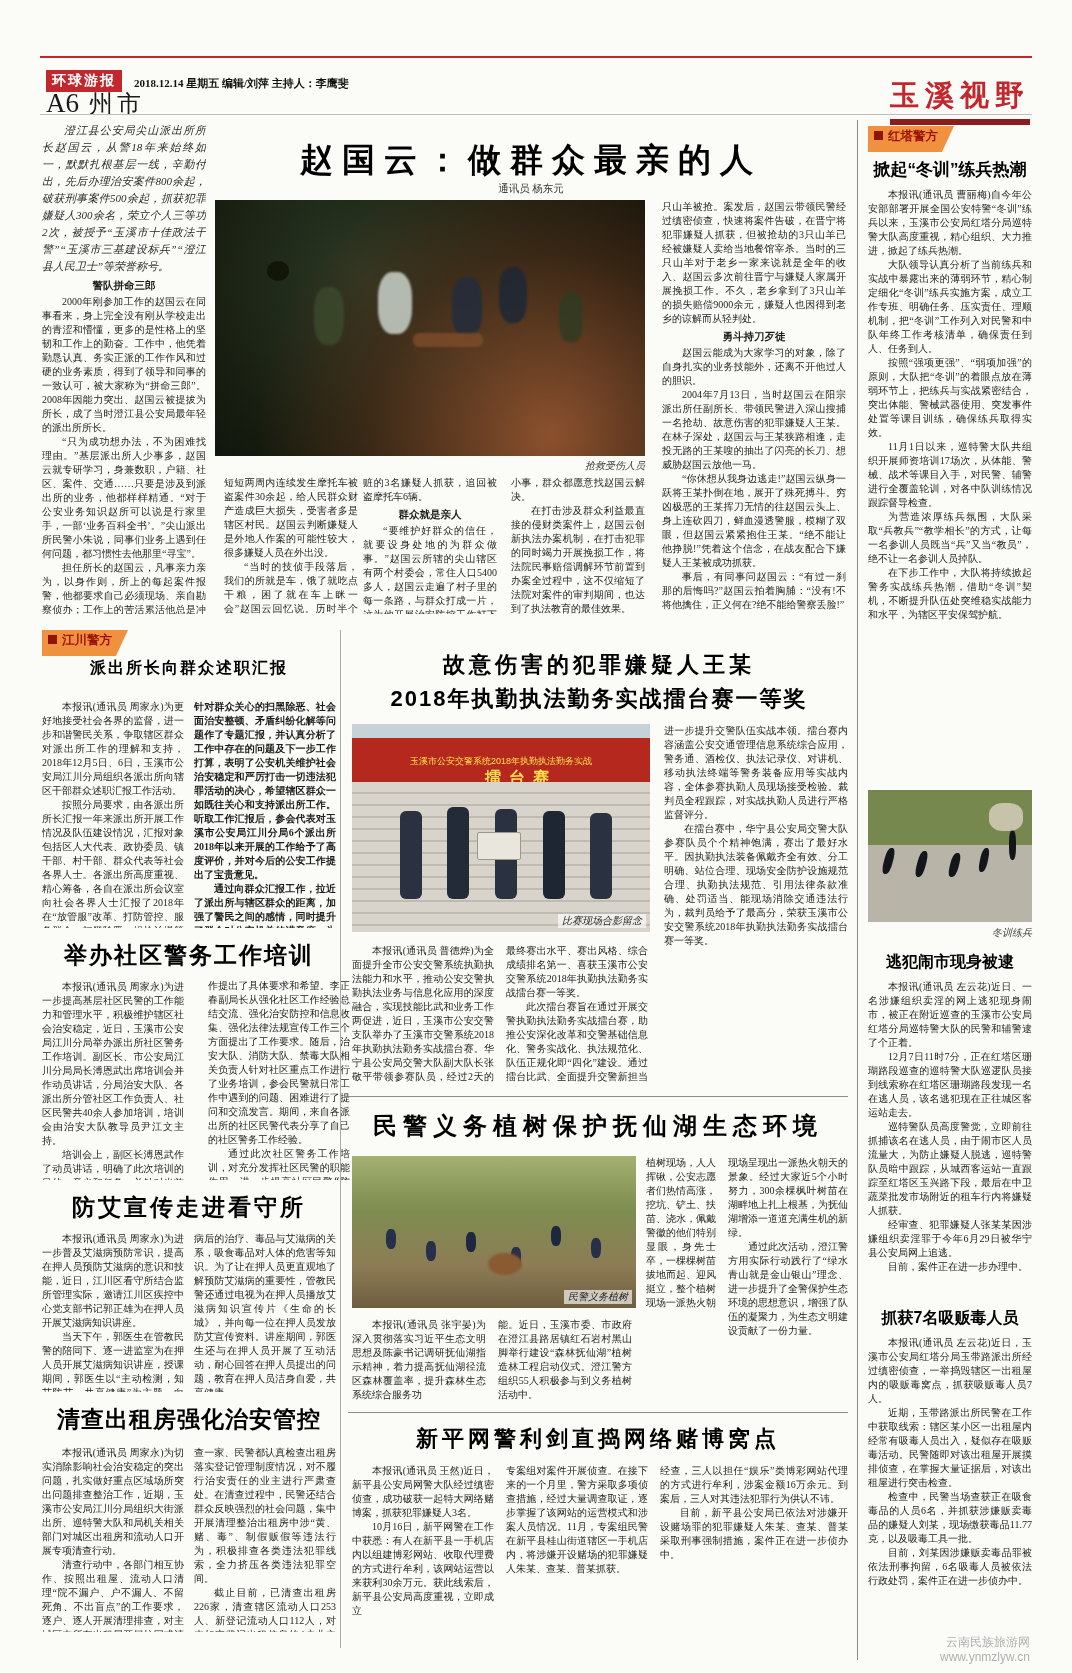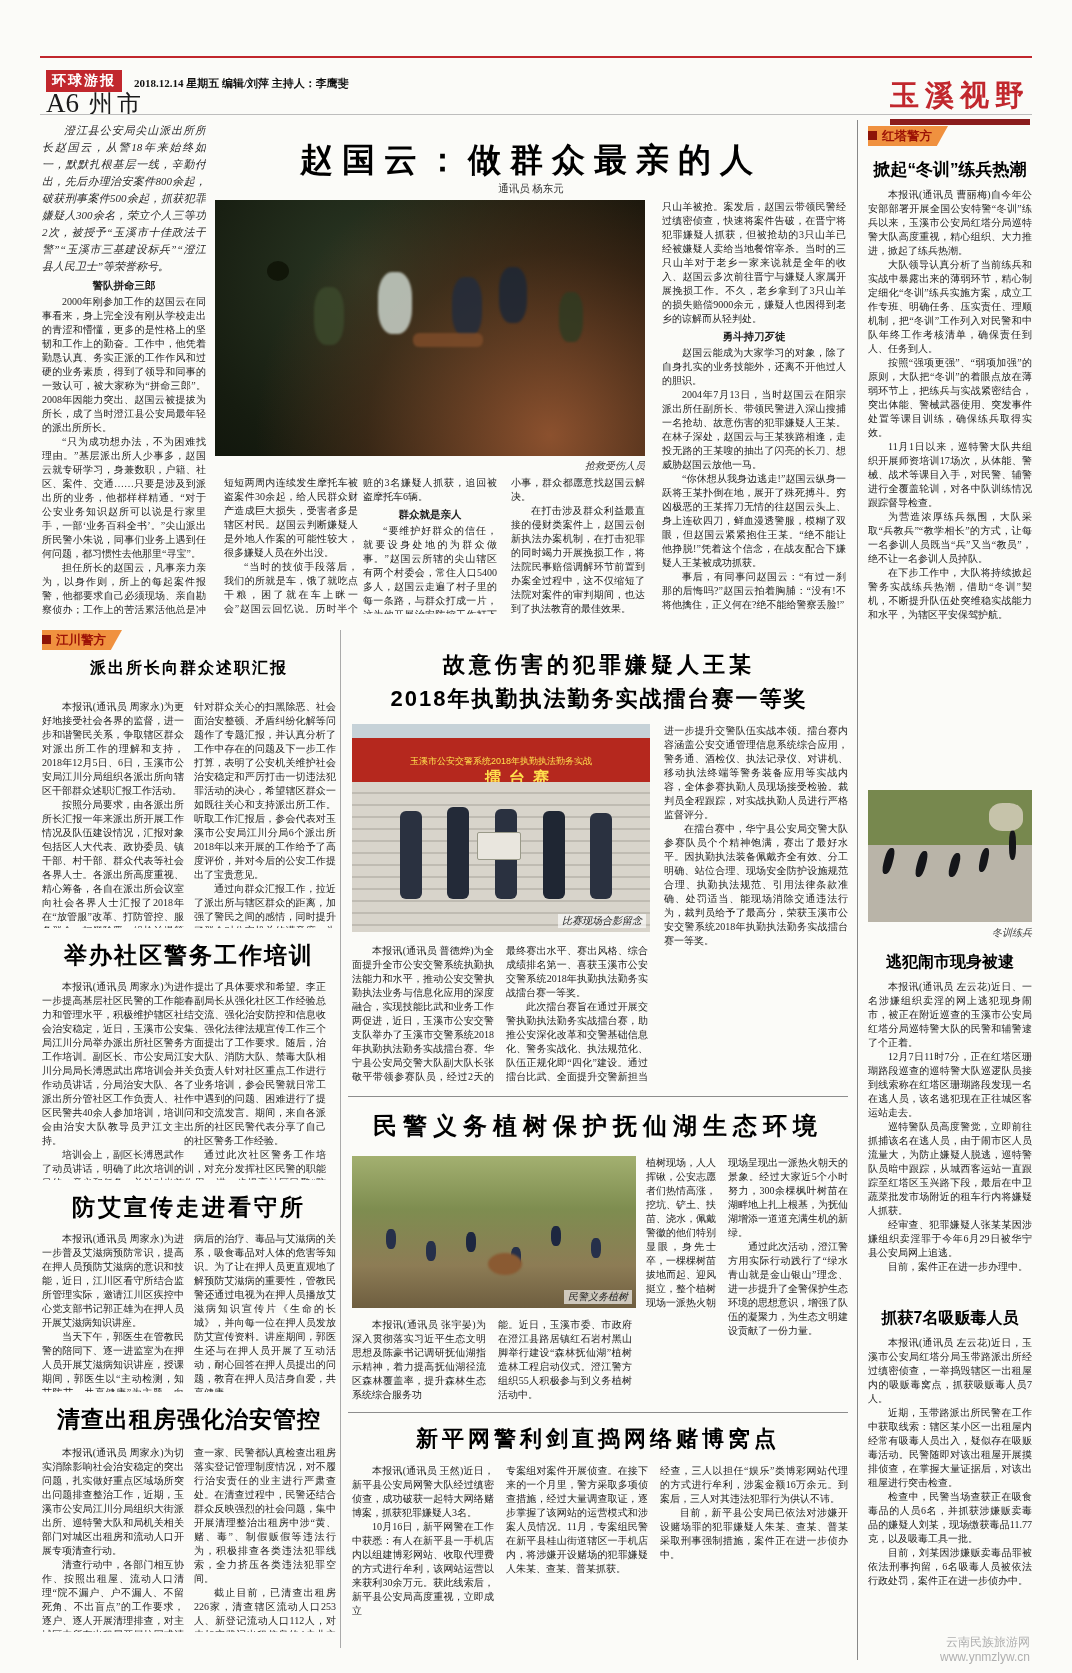--- a/index.html
+++ b/index.html
@@ -5,21 +5,21 @@
   html,body{margin:0;padding:0;}
   body{width:1072px;height:1673px;position:relative;background:#fbfbf8;font-family:"Liberation Serif",serif;color:#1b1b1b;overflow:hidden;}
   .abs{position:absolute;}
   .col{position:absolute;font-size:10px;line-height:14px;text-align:justify;overflow:hidden;color:#1d1d1d;}
   .para{text-indent:2em;margin:0;}
   .para.cont{text-indent:0;}
   .para.kai{font-style:italic;font-size:11px;line-height:17px;color:#2a2a2a;}
   .subhead{text-align:center;font-weight:bold;margin:3px 0;font-family:"Liberation Sans",sans-serif;font-size:10.5px;}
   .h-main{position:absolute;font-family:"Liberation Sans",sans-serif;font-weight:bold;text-align:center;color:#000;}
   .byline{position:absolute;text-align:center;font-size:10.5px;color:#333;}
-  .tag{position:absolute;height:20px;background:#f0913f;color:#9c1206;font-weight:bold;font-size:12.5px;line-height:20px;padding:0 16px 0 0;font-family:"Liberation Sans",sans-serif;clip-path:polygon(0 0,100% 0,86% 100%,0 100%);}
+  .tag{position:absolute;height:26px;background:#f0913f;color:#9c1206;font-weight:bold;font-size:12.5px;line-height:20px;padding:0 16px 0 6px;font-family:"Liberation Sans",sans-serif;clip-path:polygon(0 0,100% 0,86% 100%,0 100%);}
   .tag .sq{display:inline-block;width:9px;height:9px;background:#8e1408;margin-right:5px;}
   .vrule{position:absolute;width:1px;background:#9a9a9a;}
   .hrule{position:absolute;height:1px;background:#8c8c8c;}
   .photo{position:absolute;overflow:hidden;}
   .pcap{position:absolute;font-style:italic;font-size:10px;color:#3a3a3a;text-align:right;}
   .pcap.ov{background:rgba(255,255,255,.65);padding:0 4px;color:#222;right:4px;bottom:4px;position:absolute;}
   .fig{position:absolute;border-radius:40%;}
   .brand{position:absolute;background:#c1272d;color:#fff;font-weight:bold;font-size:14px;line-height:20px;padding:1px 6px;letter-spacing:2px;}
   .meta{position:absolute;font-size:11px;font-weight:bold;color:#111;}
   .pageno{font-size:27px;}
@@ -84,31 +84,31 @@
     <div class="para">事后，有同事问赵国云：“有过一刹那的后悔吗?”赵国云拍着胸脯：“没有!不将他擒住，正义何在?绝不能给警察丢脸!”</div>
   </div>
 
 <div class="tag" style="left:42px;top:630px;"><span class="sq"></span><span>江川警方</span></div>
 
 <div class="h-main" style="left:42px;top:658px;width:294px;font-size:16px;letter-spacing:2px;">派出所长向群众述职汇报</div>
 <div class="col" style="left:42px;top:700px;width:142px;height:228px;">
     <div class="para">本报讯(通讯员 周家永)为更好地接受社会各界的监督，进一步和谐警民关系，争取辖区群众对派出所工作的理解和支持，2018年12月5日、6日，玉溪市公安局江川分局组织各派出所向辖区干部群众述职汇报工作活动。</div>
     <div class="para">按照分局要求，由各派出所所长汇报一年来派出所开展工作情况及队伍建设情况，汇报对象包括区人大代表、政协委员、镇干部、村干部、群众代表等社会各界人士。各派出所高度重视、精心筹备，各自在派出所会议室向社会各界人士汇报了2018年在“放管服”改革、打防管控、服务群众、扫黑除恶、缉枪治爆等方面的整体工作情况。此外，各派出所所长还</div>
   </div>
-<div class="col" style="left:194px;top:700px;width:142px;height:228px;">
+<div class="col" style="left:194px;top:700px;width:142px;height:228px;font-weight:bold;">
     <div class="para cont">针对群众关心的扫黑除恶、社会面治安整顿、矛盾纠纷化解等问题作了专题汇报，并认真分析了工作中存在的问题及下一步工作打算，表明了公安机关维护社会治安稳定和严厉打击一切违法犯罪活动的决心，希望辖区群众一如既往关心和支持派出所工作。听取工作汇报后，参会代表对玉溪市公安局江川分局6个派出所2018年以来开展的工作给予了高度评价，并对今后的公安工作提出了宝贵意见。</div>
     <div class="para">通过向群众汇报工作，拉近了派出所与辖区群众的距离，加强了警民之间的感情，同时提升了群众对公安机关的满意度，为今后的公安工作打下了扎实的群众基础。</div>
   </div>
 
 <div class="h-main" style="left:42px;top:940px;width:294px;font-size:23px;letter-spacing:2px;">举办社区警务工作培训</div>
 <div class="col" style="left:42px;top:980px;width:142px;height:200px;">
     <div class="para">本报讯(通讯员 周家永)为进一步提高基层社区民警的工作能力和管理水平，积极维护辖区社会治安稳定，近日，玉溪市公安局江川分局举办派出所社区警务工作培训。副区长、市公安局江川分局局长溥恩武出席培训会并作动员讲话，分局治安大队、各派出所分管社区工作负责人、社区民警共40余人参加培训，培训会由治安大队教导员尹江文主持。</div>
     <div class="para">培训会上，副区长溥恩武作了动员讲话，明确了此次培训的目的、意义和任务，并针对当前治安形势、社区警务工作的新挑战，以及存在的问题进行了分析，同时对派出所如何做好社区警务工</div>
   </div>
-<div class="col" style="left:184px;top:980px;width:142px;height:200px;">
+<div class="col" style="left:208px;top:980px;width:142px;height:200px;font-family:Liberation Mono, monospace;">
     <div class="para cont">作提出了具体要求和希望。李正春副局长从强化社区工作经验总结交流、强化治安防控和信息收集、强化法律法规宣传工作三个方面提出了工作要求。随后，治安大队、消防大队、禁毒大队相关负责人针对社区重点工作进行了业务培训，参会民警就日常工作中遇到的问题、困难进行了提问和交流发言。期间，来自各派出所的社区民警代表分享了自己的社区警务工作经验。</div>
     <div class="para">通过此次社区警务工作培训，对充分发挥社区民警的职能作用，进一步提高社区民警“防范、管理、控管、打击、服务”的警务工作能力打下了良好的基础。</div>
   </div>
 
 <div class="h-main" style="left:42px;top:1192px;width:294px;font-size:23px;letter-spacing:3px;">防艾宣传走进看守所</div>
 <div class="col" style="left:42px;top:1232px;width:142px;height:160px;">
     <div class="para">本报讯(通讯员 周家永)为进一步普及艾滋病预防常识，提高在押人员预防艾滋病的意识和技能，近日，江川区看守所结合监所管理实际，邀请江川区疾控中心党支部书记郭正雄为在押人员开展艾滋病知识讲座。</div>
     <div class="para">当天下午，郭医生在管教民警的陪同下、逐一进监室为在押人员开展艾滋病知识讲座，授课期间，郭医生以“主动检测，知艾防艾，共享健康”为主题，向在押人员详细讲解艾滋病的传播途径、对人体的危害、如何预防艾滋病；感染艾滋</div>
   </div>
 <div class="col" style="left:194px;top:1232px;width:142px;height:160px;">

